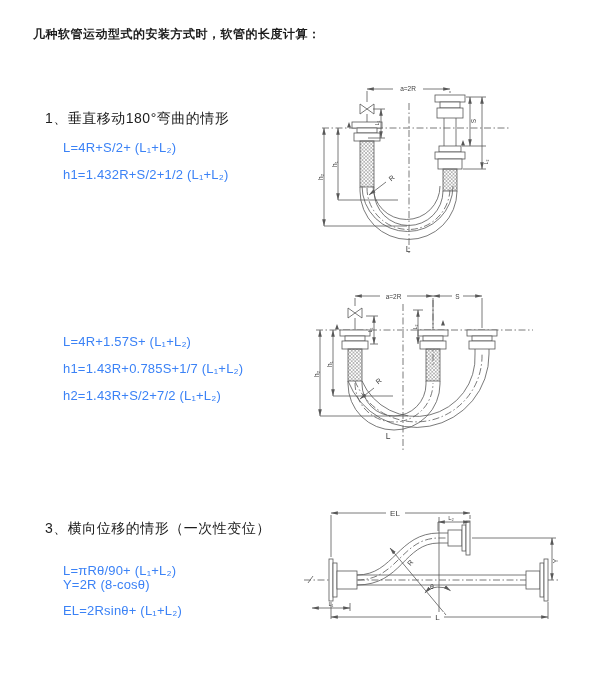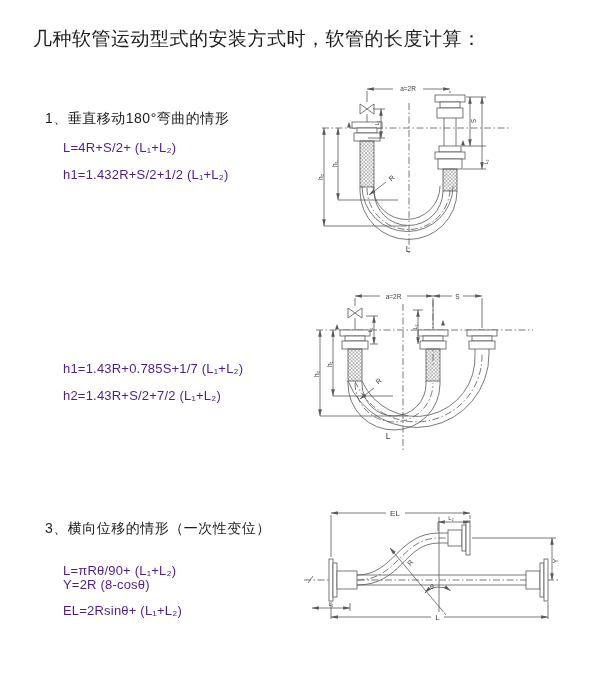--- a/index.html
+++ b/index.html
@@ -1,37 +1,38 @@
 <!DOCTYPE html>
 <html><head>
 <meta charset="utf-8">
 <style>
   html,body{margin:0;padding:0;background:#ffffff;}
   .page{position:relative;width:600px;height:675px;background:#fff;overflow:hidden;
         font-family:"Liberation Sans","DejaVu Sans",sans-serif;color:#1c1c1c;}
-  .title{position:absolute;left:33px;top:26px;font-size:19px;font-weight:normal;letter-spacing:0.5px;}
+  .title{position:absolute;left:33px;top:26px;font-size:12px;font-weight:bold;letter-spacing:0.5px;}
   .heading{position:absolute;left:45px;font-size:14px;font-weight:normal;letter-spacing:0.5px;}
-  .formula{position:absolute;left:63px;font-size:13px;letter-spacing:0.2px;color:#4c1d95;}
+  .formula{position:absolute;left:63px;font-size:13px;letter-spacing:0.2px;color:#3b82f6;}
   svg{position:absolute;}
   svg text{font-family:"Liberation Sans","DejaVu Sans",sans-serif;fill:#3f3f3f;}
   .cad{stroke:#585858;stroke-width:0.8;fill:none;}
   .wfill{fill:#ffffff;}
   .dd{stroke-dasharray:7 2.5 1.5 2.5;}
 </style>
 </head>
 <body>
 
 <div class="page">
 
   <div class="title">几种软管运动型式的安装方式时，软管的长度计算：</div>
 
   <div class="heading" style="top:110px">1、垂直移动180°弯曲的情形</div>
   <div class="formula" style="top:140px">L=4R+S/2+ (L₁+L₂)</div>
   <div class="formula" style="top:167px">h1=1.432R+S/2+1/2 (L₁+L₂)</div>
 
+  <div class="formula" style="top:334px">L=4R+1.57S+ (L₁+L₂)</div>
   <div class="formula" style="top:361px">h1=1.43R+0.785S+1/7 (L₁+L₂)</div>
   <div class="formula" style="top:388px">h2=1.43R+S/2+7/2 (L₁+L₂)</div>
 
   <div class="heading" style="top:520px">3、横向位移的情形（一次性变位）</div>
   <div class="formula" style="top:563px">L=πRθ/90+ (L₁+L₂)</div>
   <div class="formula" style="top:577px">Y=2R (8-cosθ)</div>
   <div class="formula" style="top:603px">EL=2Rsinθ+ (L₁+L₂)</div>
 
   <svg style="left:310px;top:76px" width="285" height="182" viewBox="0 0 285 182">
     <defs>

